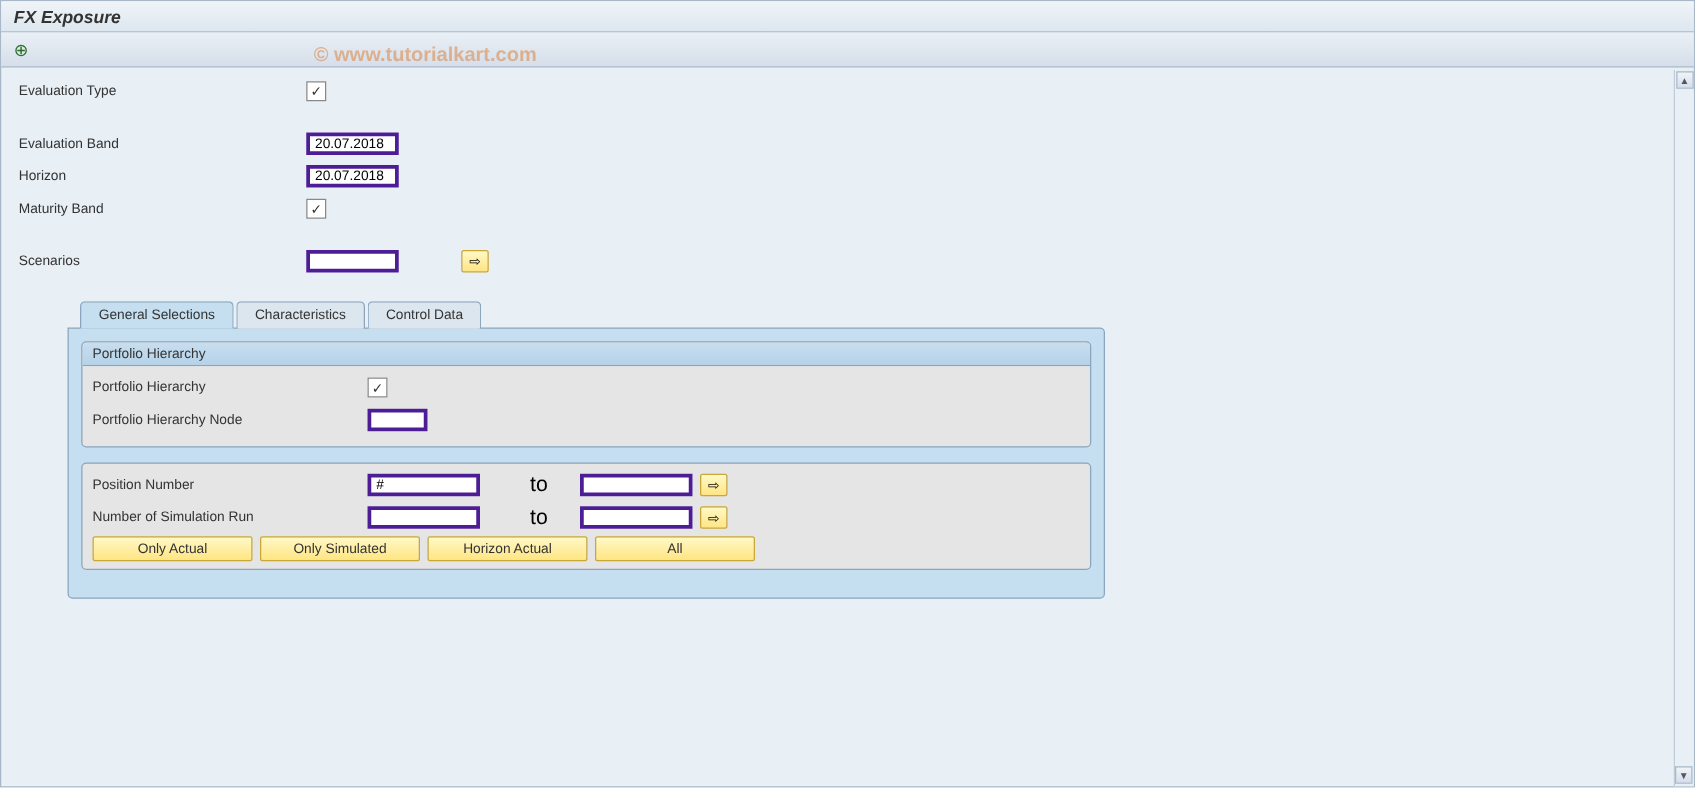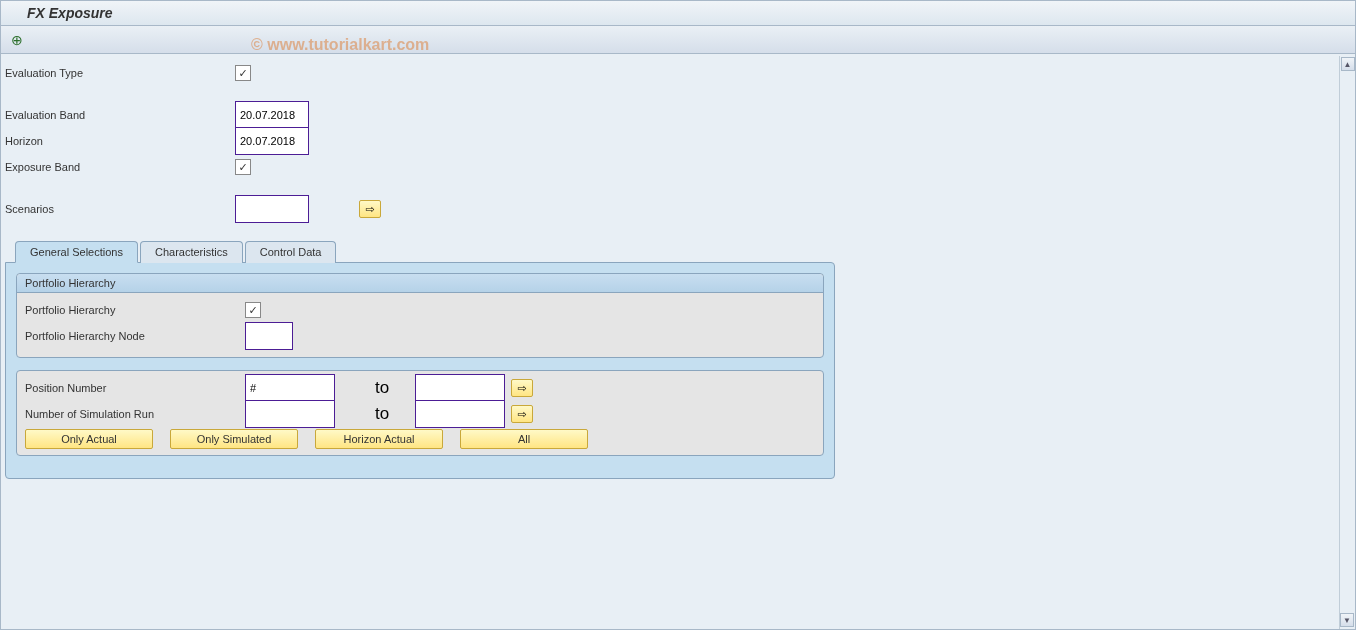--- a/index.html
+++ b/index.html
@@ -18,21 +18,21 @@
     }
     .window {
       width: 100%;
       height: 100%;
       border: 1px solid #a8b8c8;
       background: #e8eff5;
     }
     .title-bar {
       background: linear-gradient(to bottom, #f0f4f8, #dde7ef);
       border-bottom: 1px solid #a8b8c8;
-      padding: 4px 26px;
+      padding: 4px 10px;
       font-style: italic;
       font-weight: bold;
       font-size: 14px;
       color: #333;
     }
     .toolbar {
       background: linear-gradient(to bottom, #eaf0f5, #d5deea);
       border-bottom: 1px solid #a8b8c8;
       padding: 4px 10px;
       height: 28px;
@@ -52,41 +52,41 @@
       position: absolute;
       left: 250px;
       top: 10px;
       font-size: 16px;
       color: rgba(220, 140, 80, 0.6);
       font-weight: bold;
       pointer-events: none;
     }
     .content-area {
       position: relative;
-      padding: 8px 4px;
+      padding: 8px 14px;
       height: calc(100% - 56px);
       overflow-y: auto;
     }
     .form-row {
       display: flex;
       align-items: center;
       margin-bottom: 4px;
       height: 22px;
     }
     .form-label {
       width: 230px;
       color: #333;
       font-size: 11px;
     }
     .form-input {
-      border: 1px solid #4c1d95;
+      border: 3px solid #4c1d95;
       background: #fff;
       font-size: 11px;
       padding: 1px 4px;
-      height: 28px;
+      height: 18px;
       width: 74px;
     }
     .form-input.wide {
       width: 74px;
     }
     .checkbox-box {
       width: 16px;
       height: 16px;
       border: 1px solid #888;
       background: #fff;
@@ -112,20 +112,21 @@
       cursor: pointer;
       border-radius: 2px;
       font-size: 11px;
     }
     .arrow-btn.inline {
       margin-left: 6px;
     }
     .tabstrip {
       margin-top: 20px;
       position: relative;
+      margin-left: 39px;
     }
     .tabs {
       display: flex;
       position: relative;
       z-index: 2;
       margin-left: 10px;
     }
     .tab {
       padding: 4px 14px;
       border: 1px solid #8aa5bd;
@@ -183,21 +184,21 @@
       color: #333;
     }
     .to-label {
       width: 80px;
       text-align: left;
       padding-left: 40px;
       font-size: 17px;
     }
     .btn-row {
       display: flex;
-      gap: 17px;
+      gap: 6px;
       margin-top: 2px;
     }
     .sap-btn {
       background: linear-gradient(to bottom, #fff9c7, #ffe583);
       border: 1px solid #c9a83a;
       padding: 2px 10px;
       height: 20px;
       font-size: 11px;
       border-radius: 2px;
       cursor: pointer;
@@ -259,21 +260,21 @@
 
     <div class="form-row">
       <span class="form-label">Evaluation Band</span>
       <input class="form-input wide" value="20.07.2018" style="">
     </div>
     <div class="form-row">
       <span class="form-label">Horizon</span>
       <input class="form-input wide" value="20.07.2018" style="">
     </div>
     <div class="form-row">
-      <span class="form-label">Exposure Band</span>
+      <span class="form-label">Maturity Band</span>
       <span class="checkbox-box">✓</span>
     </div>
 
     <div class="spacer-row"></div>
 
     <div class="form-row">
       <span class="form-label">Scenarios</span>
       <input class="form-input wide" value="" style="">
       <span class="arrow-btn">⇨</span>
     </div>

